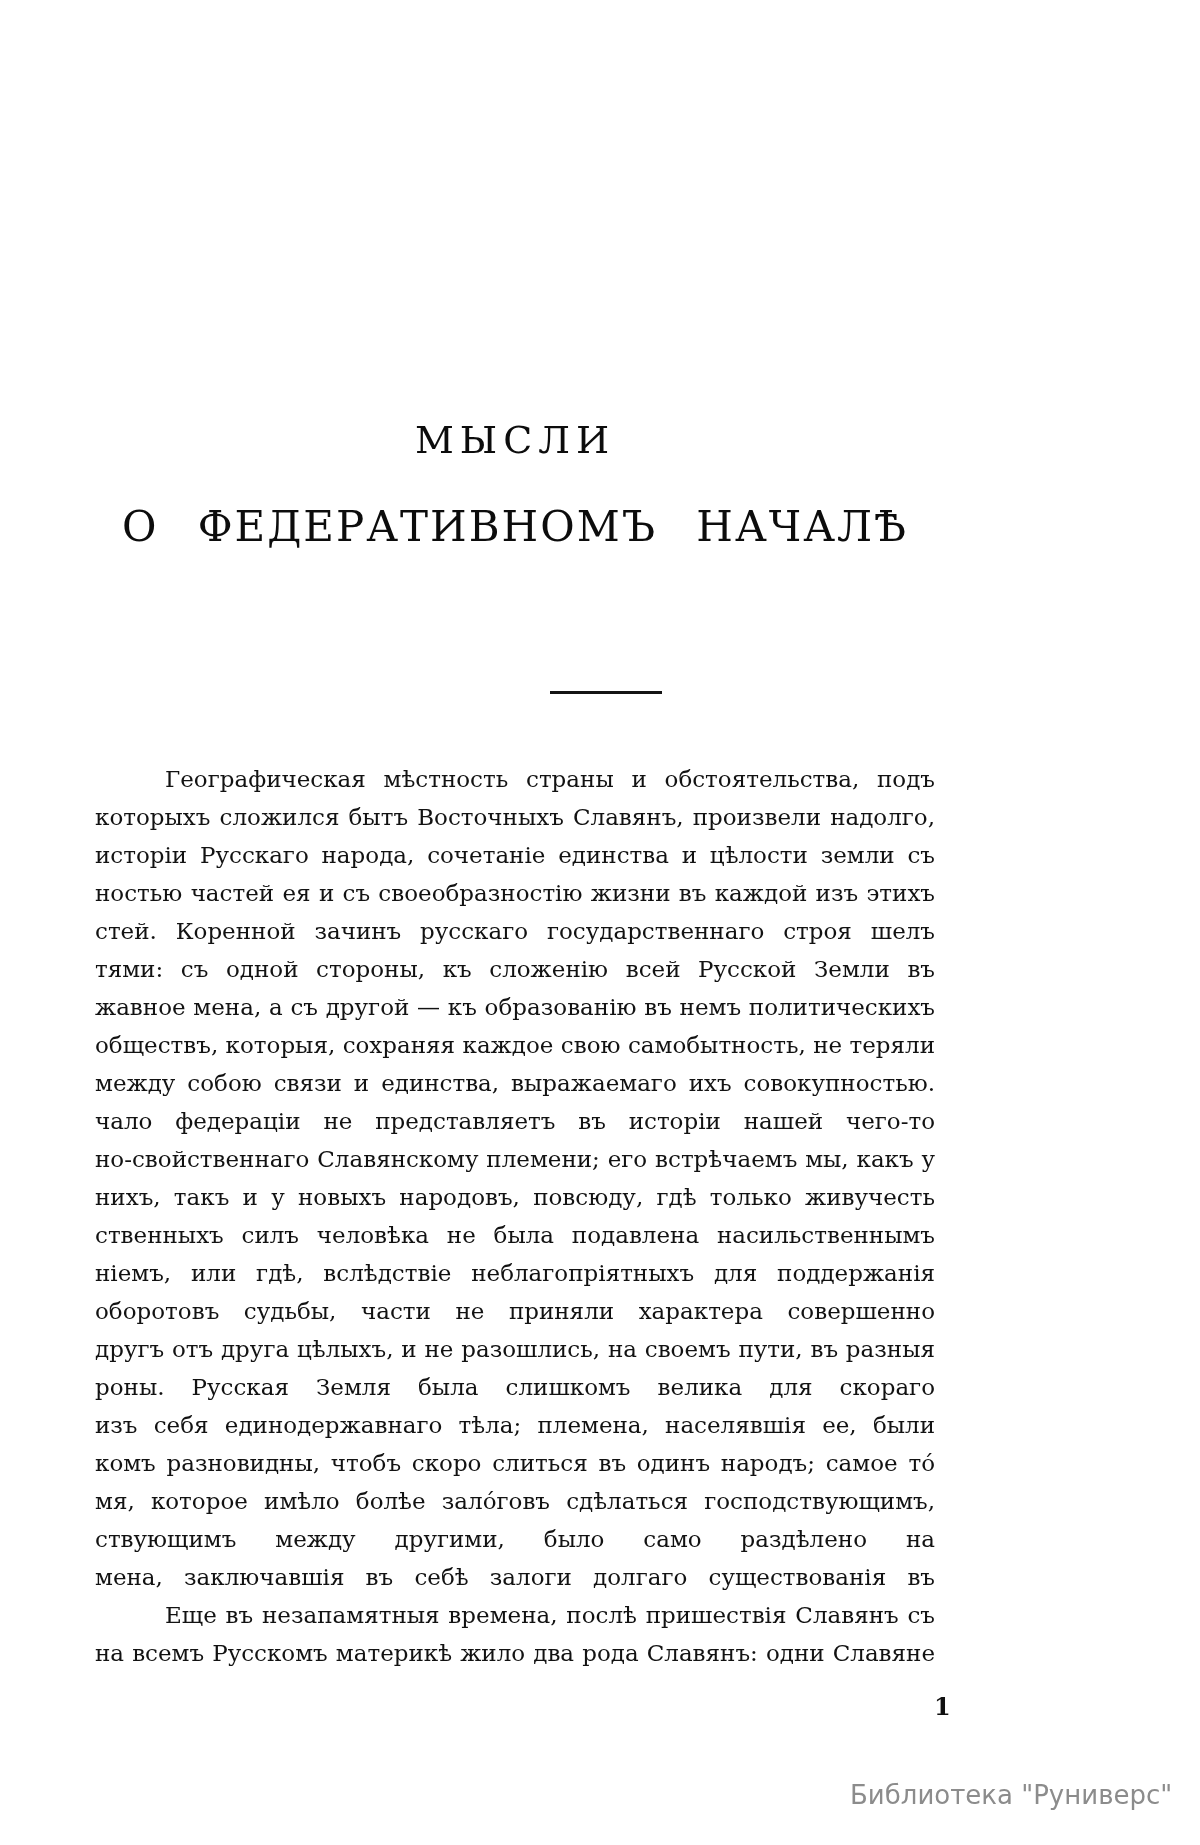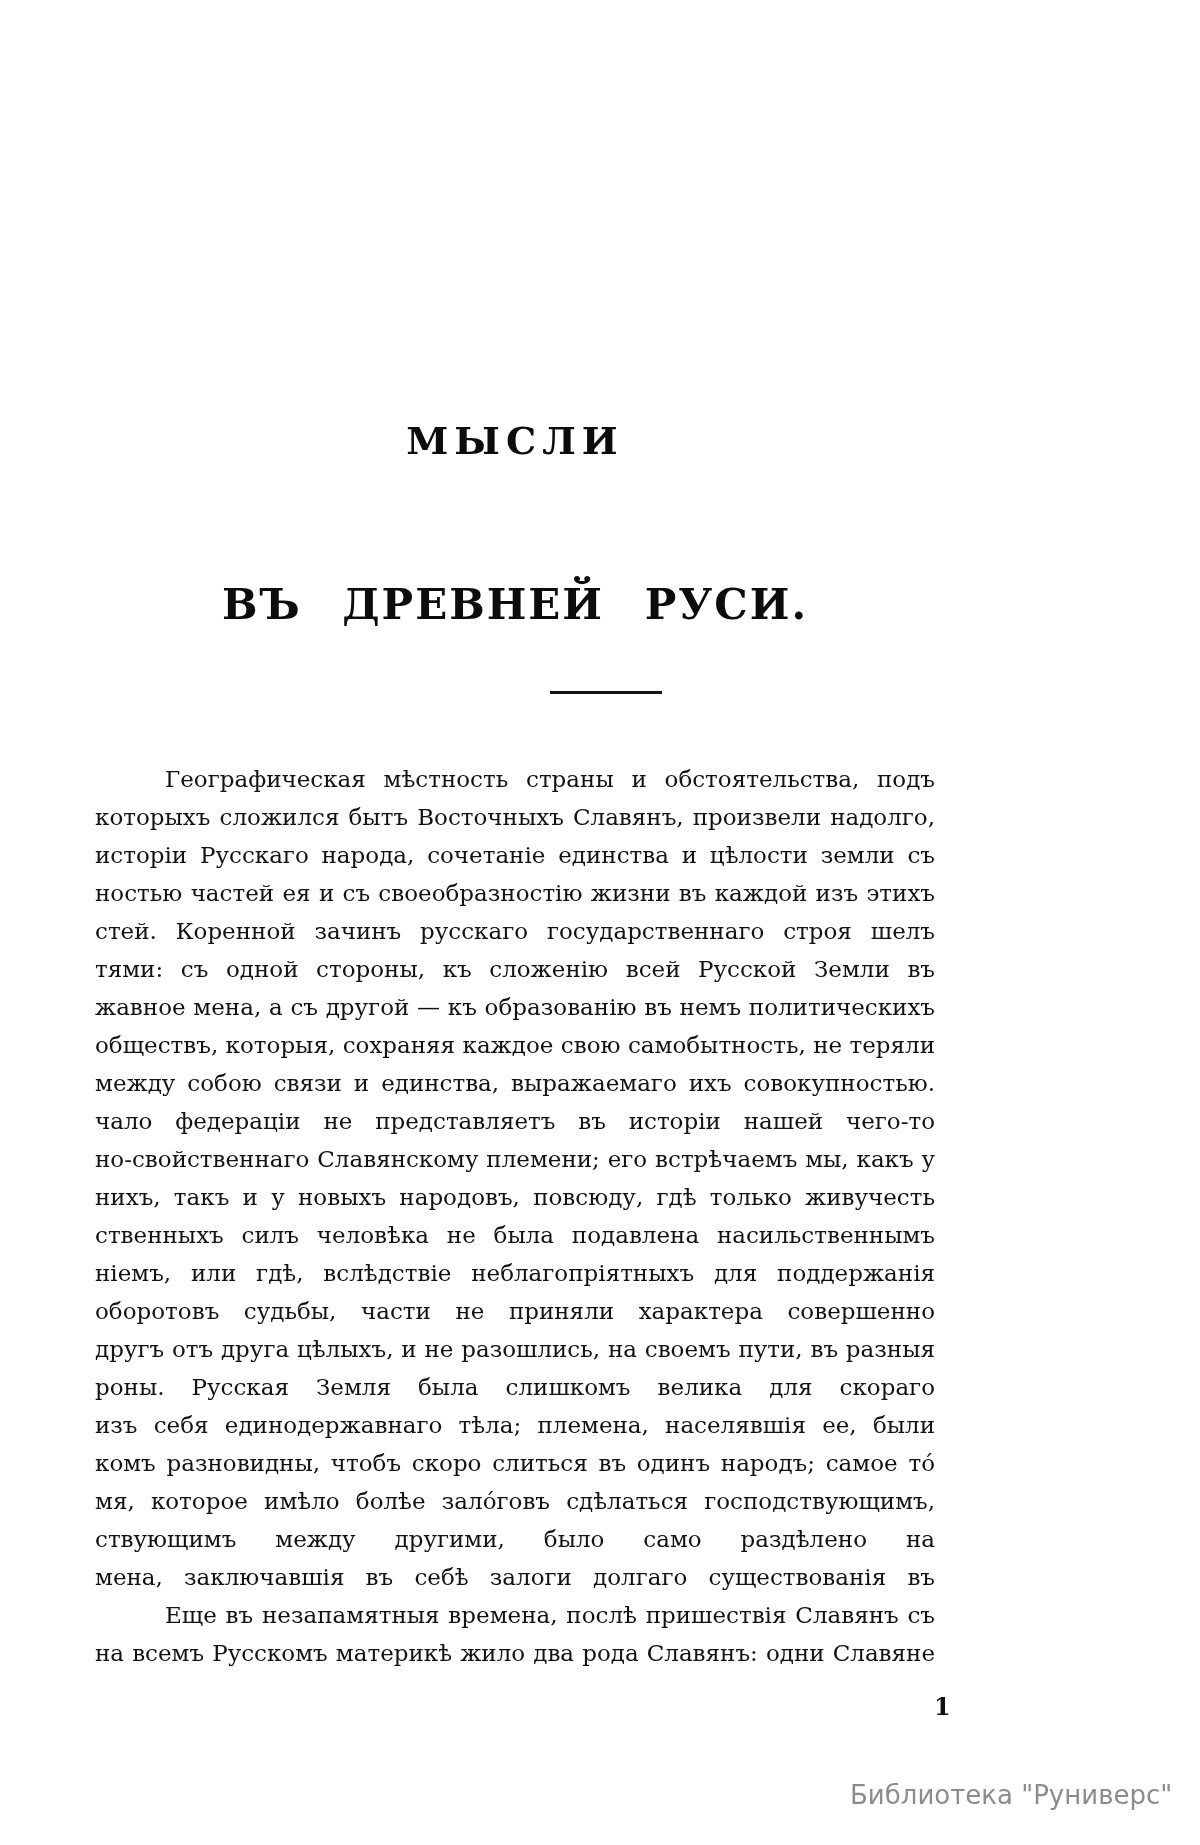--- a/index.html
+++ b/index.html
@@ -10,21 +10,21 @@
     background: #ffffff;
     color: #101010;
     font-family: "DejaVu Serif", serif;
     overflow: hidden;
   }
   .title-line {
     position: absolute;
     left: 95px;
     width: 840px;
     text-align: center;
-    font-weight: 700;
+    font-weight: 400;
     color: #0c0c0c;
     white-space: nowrap;
   }
   .title-1 { top: 418px; font-size: 38px; letter-spacing: 6px; }
   .title-2 { top: 502px; font-size: 42px; letter-spacing: 2px; word-spacing: 24px; }
   .title-3 { top: 580px; font-size: 42px; letter-spacing: 2px; word-spacing: 24px; }
   .divider {
     position: absolute;
     top: 691px;
     left: 550px;
@@ -66,21 +66,21 @@
     color: #8c8c8c;
     white-space: nowrap;
   }
 </style>
 </head>
 <body>
 
 <div class="page">
 
   <div class="title-line title-1">МЫСЛИ</div>
-  <div class="title-line title-3">ВЪ ДРЕВНЕЙ РУСИ.</div>
+  <div class="title-line title-2">О ФЕДЕРАТИВНОМЪ НАЧАЛѢ</div>
 
   <div class="divider"></div>
 
   <div class="body-text">
     <div class="line indent">Географическая мѣстность страны и обстоятельства, подъ вліяніемъ</div>
     <div class="line">которыхъ сложился бытъ Восточныхъ Славянъ, произвели надолго, въ</div>
     <div class="line">исторіи Русскаго народа, сочетаніе единства и цѣлости земли съ раздѣль-</div>
     <div class="line">ностью частей ея и съ своеобразностію жизни въ каждой изъ этихъ ча-</div>
     <div class="line">стей. Коренной зачинъ русскаго государственнаго строя шелъ двумя пу-</div>
     <div class="line">тями: съ одной стороны, къ сложенію всей Русской Земли въ единодер-</div>

